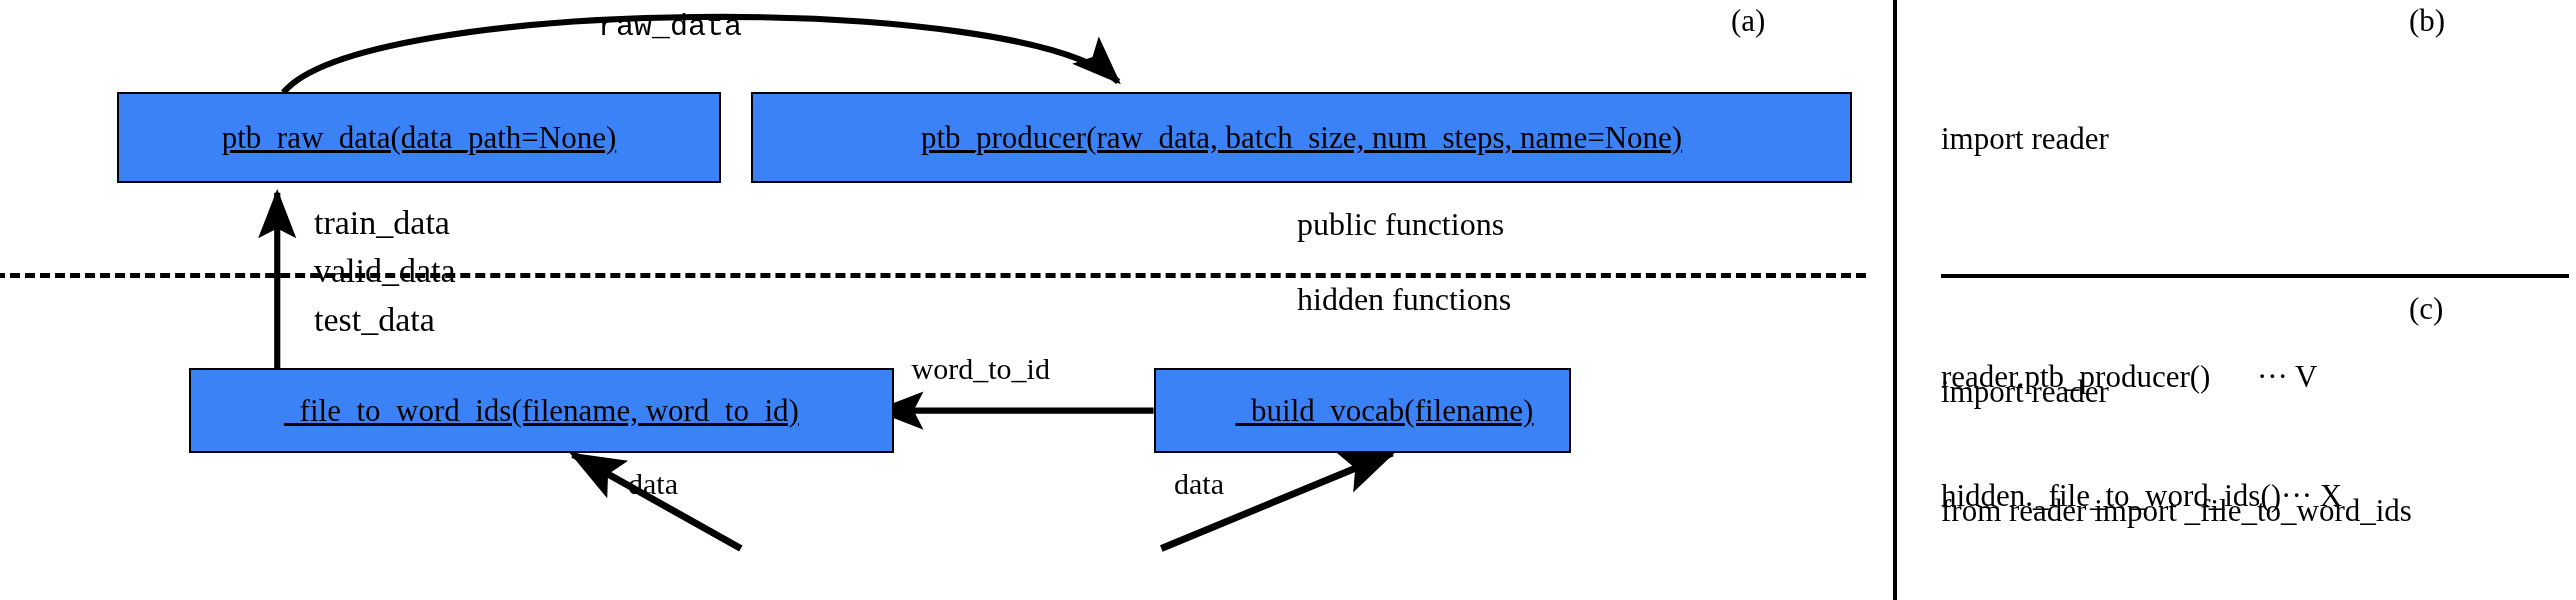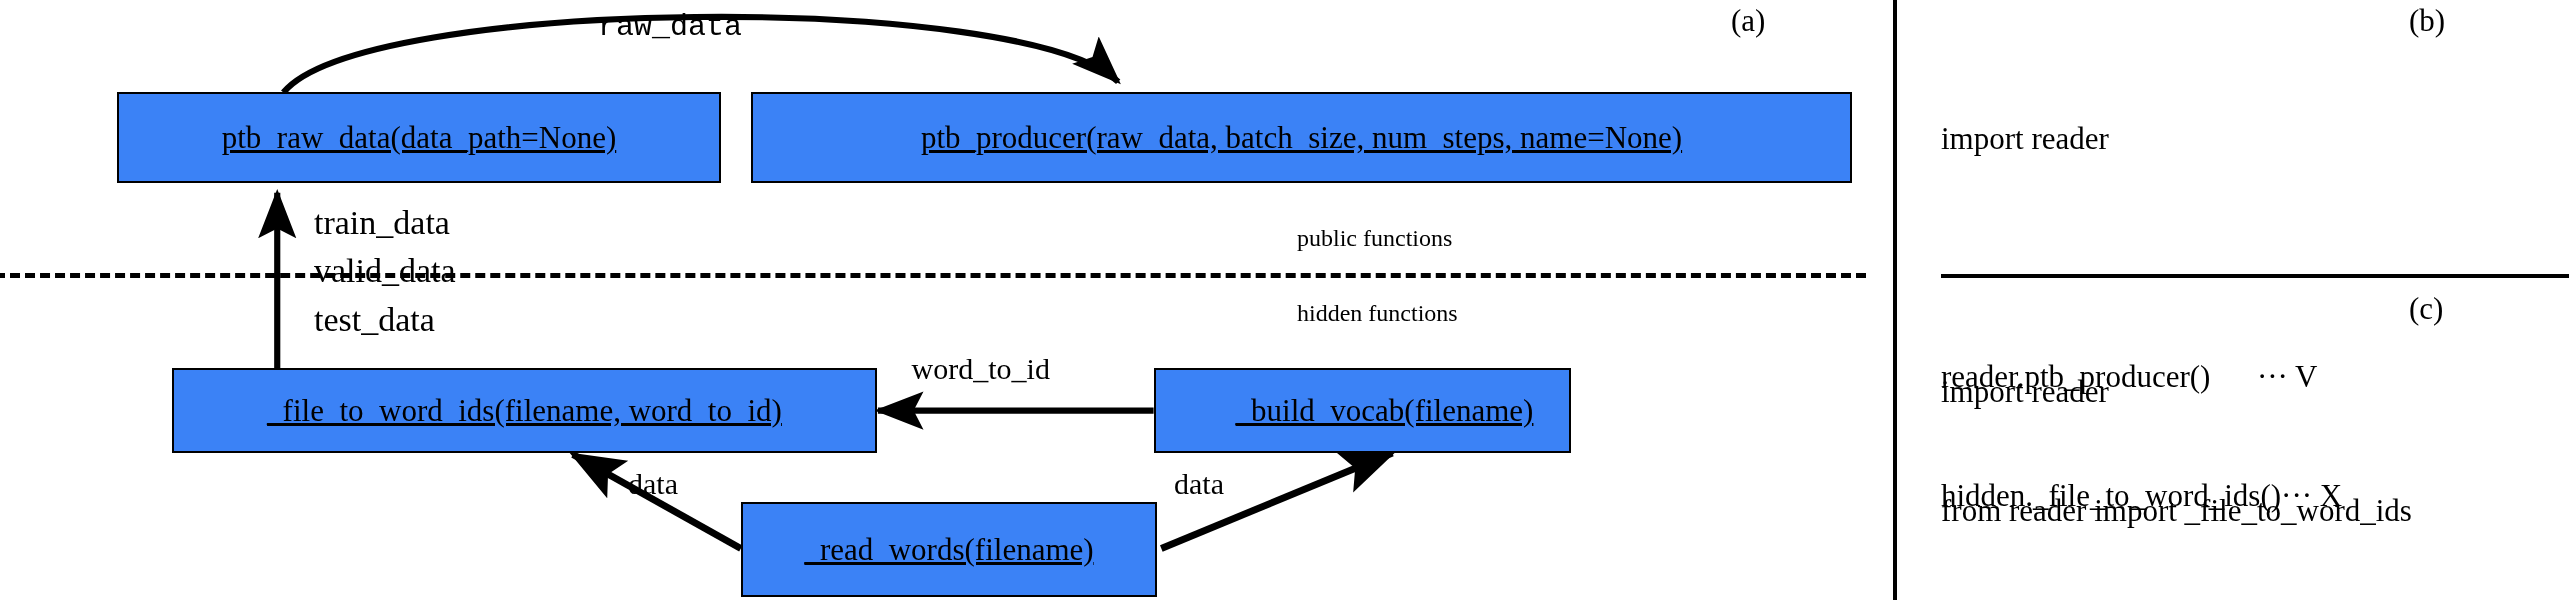--- a/index.html
+++ b/index.html
@@ -38,24 +38,23 @@
   .edge-label {
     position: absolute;
     font-size: 30px;
     line-height: 1.05;
     white-space: nowrap;
     background: transparent;
     z-index: 6;
   }
   .section-label {
     position: absolute;
-    font-size: 24px;
+    font-size: 32px;
     white-space: nowrap;
     z-index: 4;
-    margin-top: 19px;
   }
   .stack-label {
     position: absolute;
     font-size: 34px;
     line-height: 1.42;
     white-space: nowrap;
     z-index: 6;
   }
   .panel-tag {
     position: absolute;
@@ -144,33 +143,30 @@
     <span class="code-line">train_data</span>
     <span class="code-line">valid_data</span>
     <span class="code-line">test_data</span>
   </div>
 
   <div class="dashed-sep" style="left:-4.6px; top:273px; width:1871px;"></div>
 
   <div class="section-label" style="left:1297px; top:206px;">public functions</div>
   <div class="section-label" style="left:1297px; top:281px;text-align:right;">hidden functions</div>
 
-  <div class="node" style="left:172px; top:368px; width:705px; height:85px;">
+  <div class="node" style="left:189px; top:368px; width:705px; height:85px;">
     <span>_file_to_word_ids(filename, word_to_id)</span>
   </div>
 
   <div class="node" style="left:1154px; top:368px; width:417px; height:85px;padding-left:44px;">
     <span>_build_vocab(filename)</span>
   </div>
 
   <div class="edge-label" style="left:907px; top:353px; background:#fff; padding:0 4.6px;">word_to_id</div>
 
-  <div class="node" style="left:741px; top:502px; width:416px; height:95px;">
-    <span>_read_words(filename)</span>
-  </div>
 
   <div class="edge-label" style="left:628px; top:468px;">data</div>
   <div class="edge-label" style="left:1174px; top:468px;">data</div>
 
   <div class="v-divider" style="left:1893px; top:0px; height:601px;"></div>
   <div class="h-rule" style="left:1941px; top:274px; width:628px;"></div>
 
   <div class="panel-tag" style="left:2409px; top:3.1px;">(b)</div>
 
   <div class="code-block" style="left:1941px; top:40px;">

